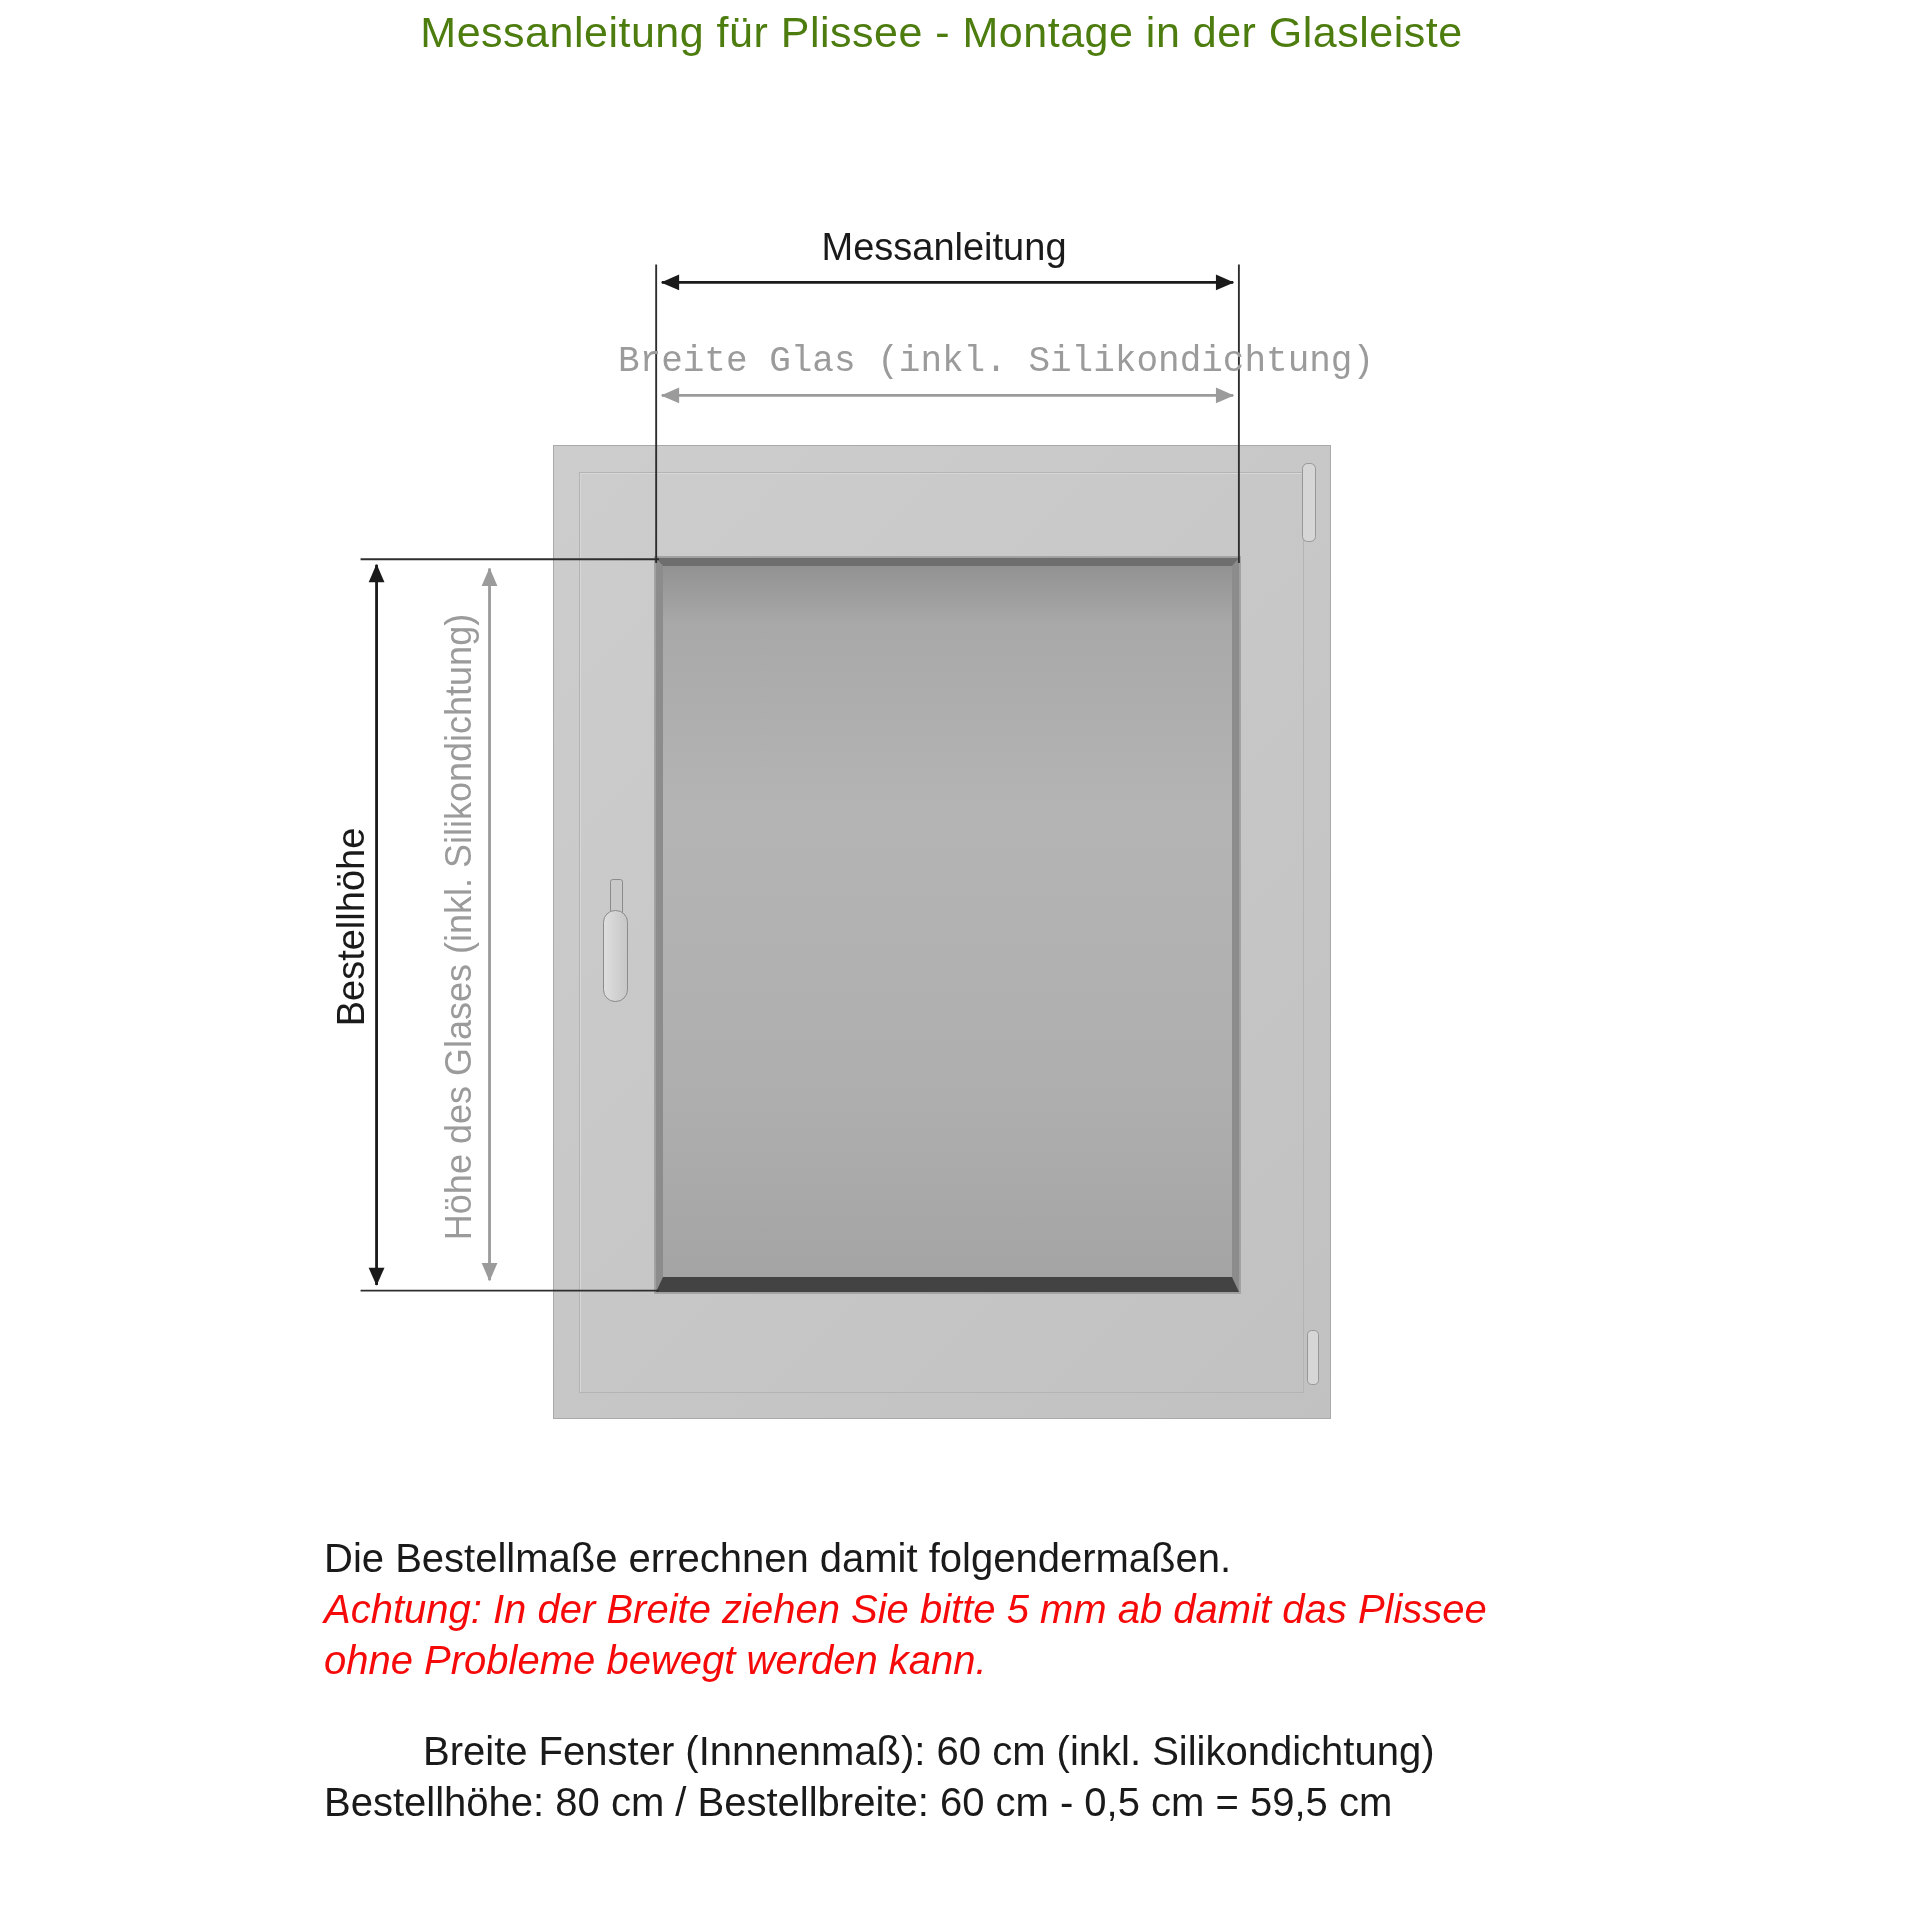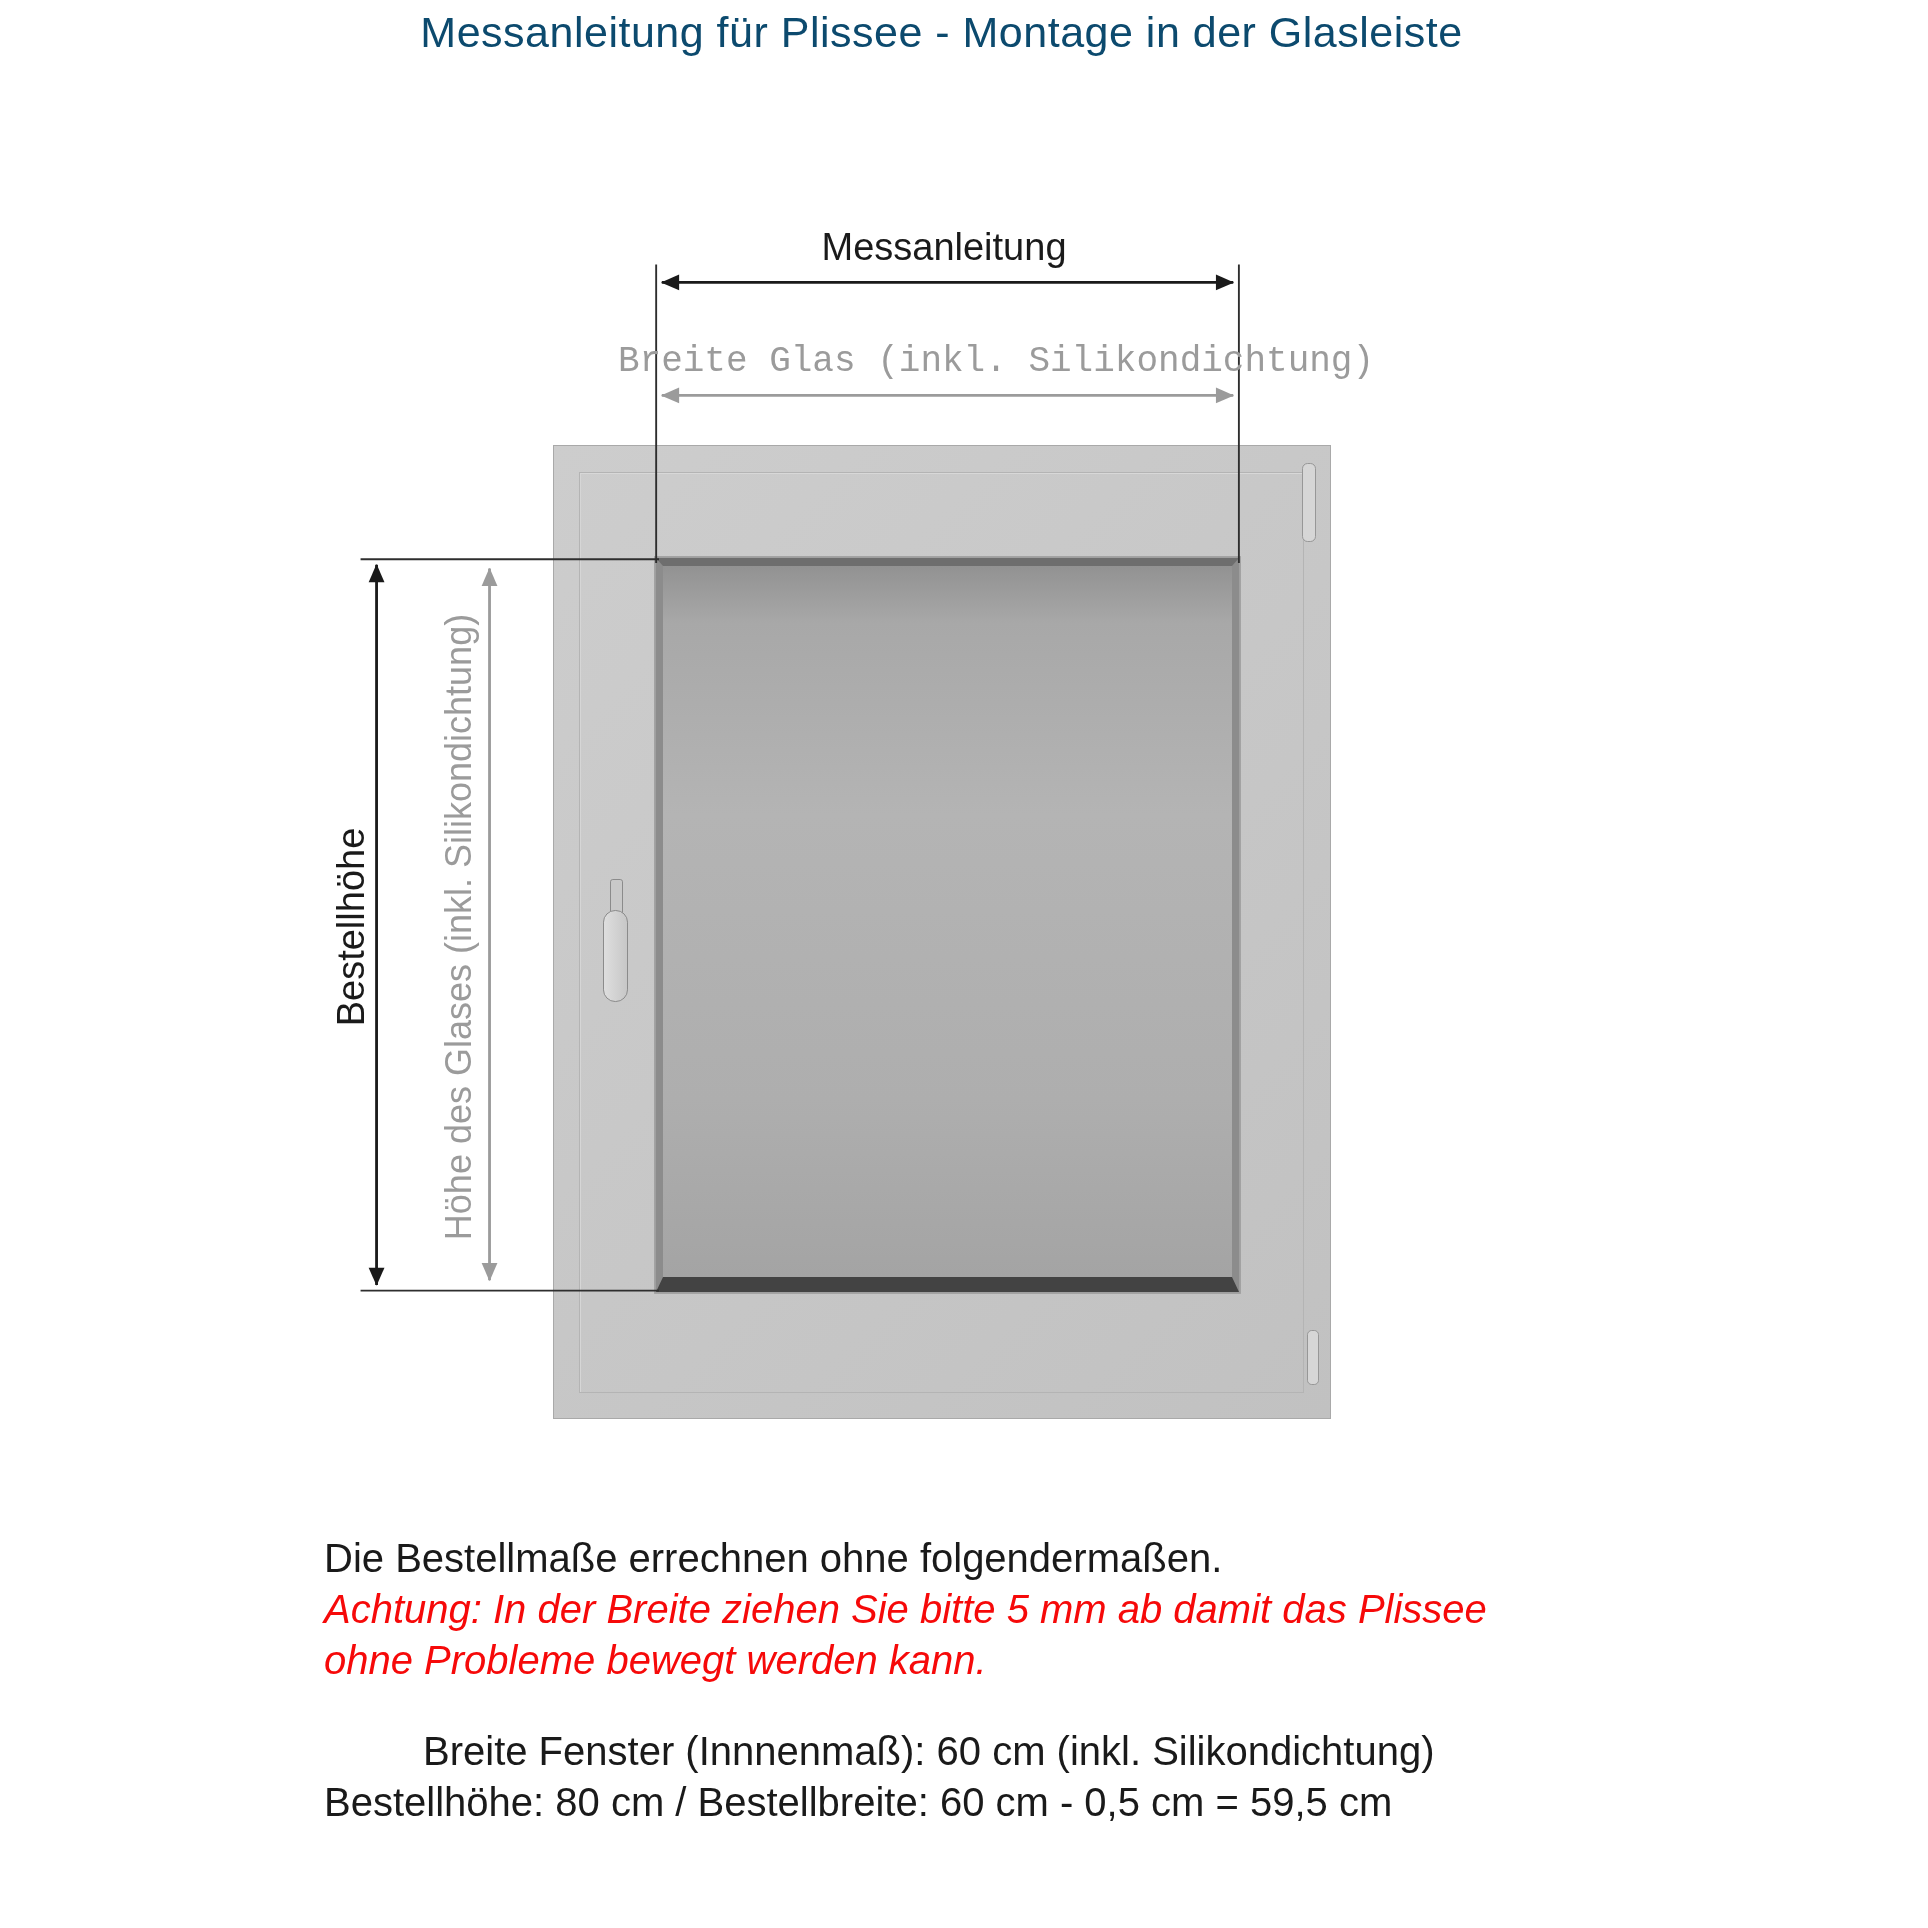--- a/index.html
+++ b/index.html
@@ -14,21 +14,21 @@
   }
 
   
   .title {
     position: absolute;
     left: 0; top: 7.5px;
     width: 1883px;
     text-align: center;
     font-size: 43px;
     letter-spacing: 0.5px;
-    color: #0c4a6e;
+    color: #4d7c0f;
     white-space: nowrap;
   }
 
   
   .window-frame {
     position: absolute;
     left: 553px; top: 445px;
     width: 778px; height: 974px;
     background: linear-gradient(135deg, #cdcdcd 0%, #c6c6c6 60%, #c1c1c1 100%);
     border: 0.9px solid #a9a9a9;
@@ -165,21 +165,21 @@
     <line class="dim-b" x1="400" y1="600" x2="400" y2="1365" marker-start="url(#mb)" marker-end="url(#mb)"></line>
     <line class="dim-g" x1="520" y1="604" x2="520" y2="1360" marker-start="url(#mg)" marker-end="url(#mg)"></line>
   </svg>
 
   <div class="hlabel lbl-primary" style="left:944px; top:226px;">Messanleitung</div>
   <div class="hlabel lbl-secondary" style="left:996px; top:341px;font-family:Liberation Mono, monospace;">Breite Glas (inkl. Silikondichtung)</div>
   <div class="vlabel lbl-primary" style="left:351px;  top:927px;">Bestellhöhe</div>
   <div class="vlabel lbl-secondary" style="left:459px;  top:927px;">Höhe des Glases (inkl. Silikondichtung)</div>
 
   <div class="instructions">
-    <div class="line">Die Bestellmaße errechnen ohne folgendermaßen.</div>
+    <div class="line">Die Bestellmaße errechnen damit folgendermaßen.</div>
     <div class="line warning">Achtung: In der Breite ziehen Sie bitte 5 mm ab damit das Plissee</div>
     <div class="line warning">ohne Probleme bewegt werden kann.</div>
     <div class="example-block">
       <div class="line indent">Breite Fenster (Innnenmaß): 60 cm  (inkl. Silikondichtung)</div>
       <div class="line">Bestellhöhe: 80 cm / Bestellbreite: 60 cm  - 0,5 cm = 59,5 cm</div>
     </div>
   </div>
 
 </div>
 

